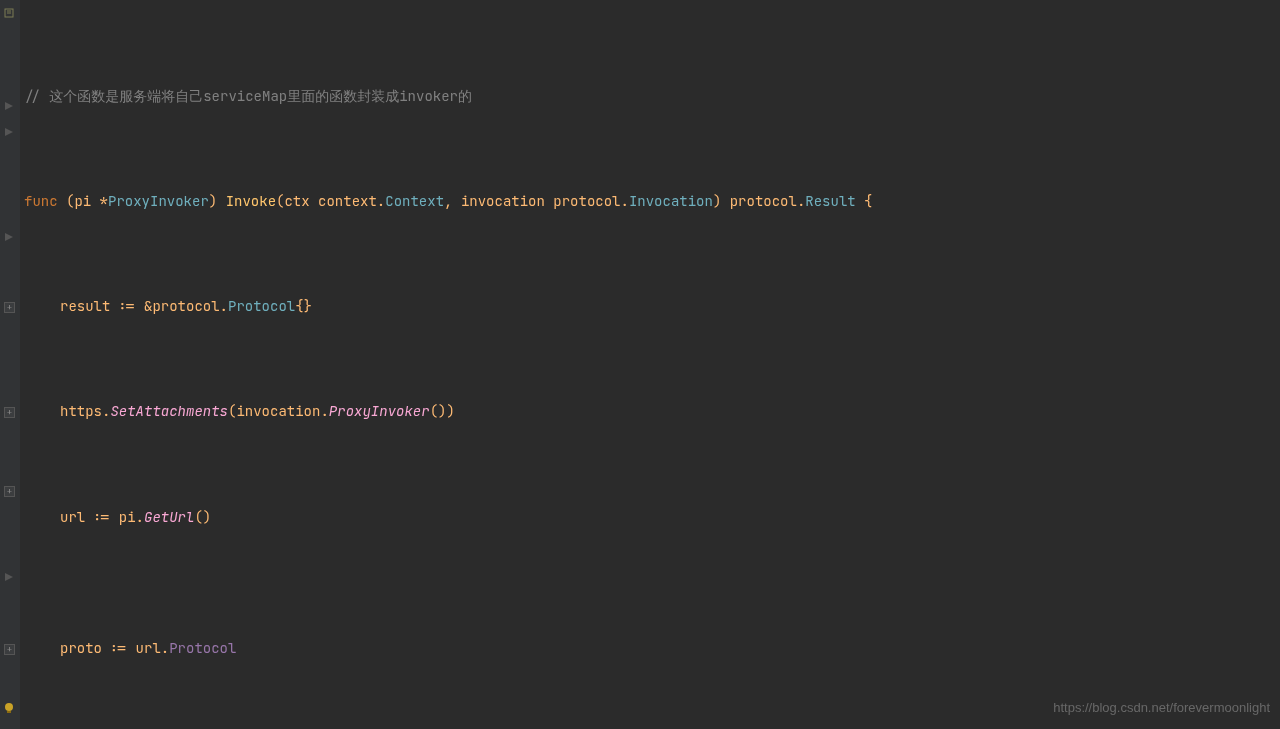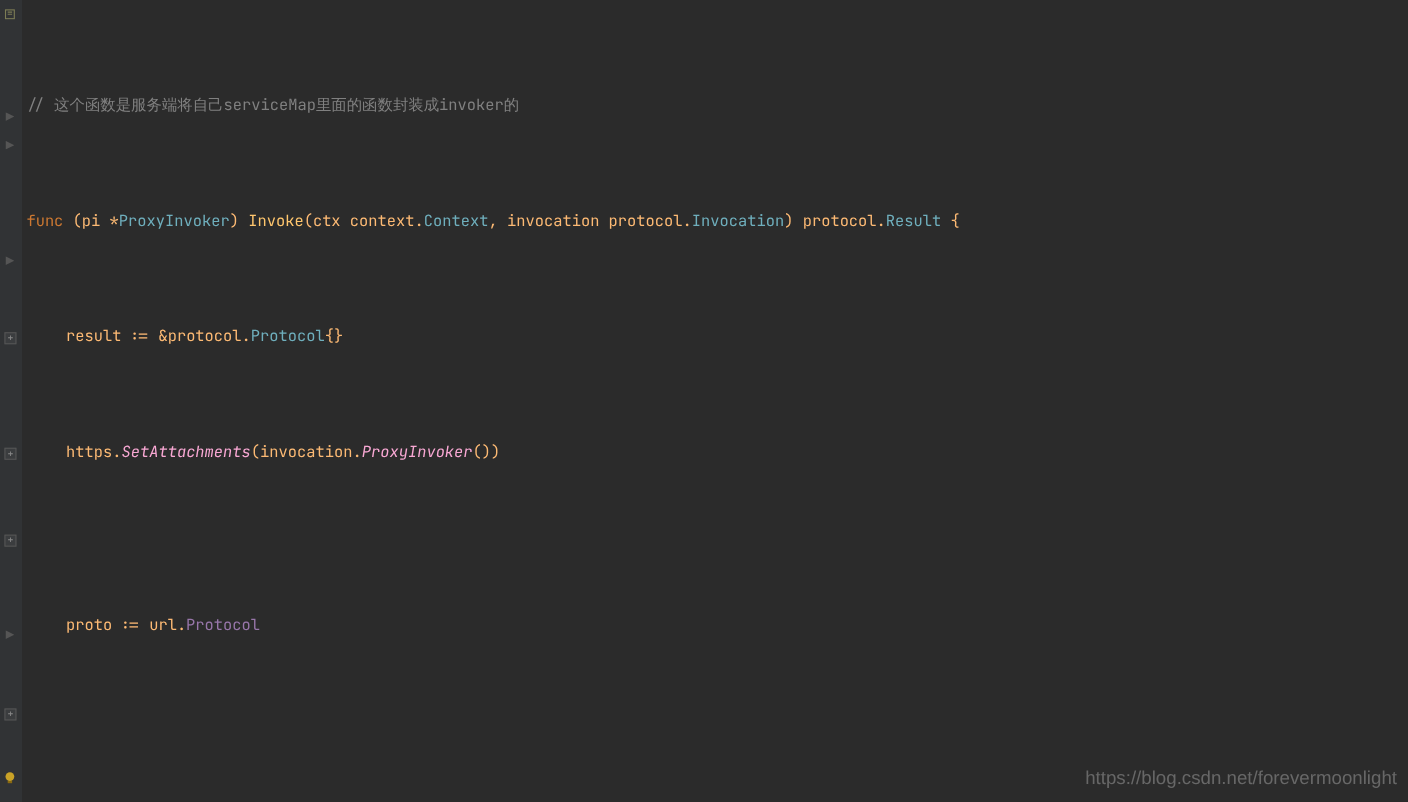--- a/index.html
+++ b/index.html
@@ -67,21 +67,21 @@
   .type { color: #6fafbd; text-align: center; }
   .func { color: #f9a8d4; font-style: italic; }
   .funcdef { color: #ffc66d; }
   .field { color: #9876aa; }
   .watermark {
     position: absolute;
     right: 10px;
     bottom: 8px;
     color: #777;
     font-family: Arial, sans-serif;
-    font-size: 17px;
+    font-size: 13px;
     opacity: 0.8;
     pointer-events: none;
   }
   .bulb {
     position: absolute;
     left: 2px;
     width: 14px; height: 14px;
     cursor: pointer;
   }
 </style>
@@ -133,20 +133,21 @@
   <div class="code">
 
     <div class="line indent0"><span class="comment">// 这个函数是服务端将自己serviceMap里面的函数封装成invoker的</span></div>
 
     <div class="line indent0"><span class="kw">func</span><span class="ident"> </span><span class="ident">(pi *</span><span class="type">ProxyInvoker</span><span class="ident">) </span><span class="funcdef">Invoke</span><span class="ident">(ctx </span><span class="ident">context</span><span class="ident">.</span><span class="type">Context</span><span class="ident">, invocation </span><span class="ident">protocol</span><span class="ident">.</span><span class="type">Invocation</span><span class="ident">) </span><span class="ident">protocol</span><span class="ident">.</span><span class="type">Result</span><span class="ident"> {</span></div>
 
     <div class="line indent1"><span class="ident">result := &amp;</span><span class="ident">protocol</span><span class="ident">.</span><span class="type">Protocol</span><span class="ident">{}</span></div>
 
     <div class="line indent1"><span class="ident">https.</span><span class="func">SetAttachments</span><span class="ident">(invocation.</span><span class="func">ProxyInvoker</span><span class="ident">())</span></div>
 
+    <div class="line indent1"><span class="ident">url := pi.</span><span class="func">GetUrl</span><span class="ident">()</span></div>
 
 
     <div class="line indent1"><span class="ident">proto := url.</span><span class="field">Protocol</span></div>
 
     
 
     
 
     
 

